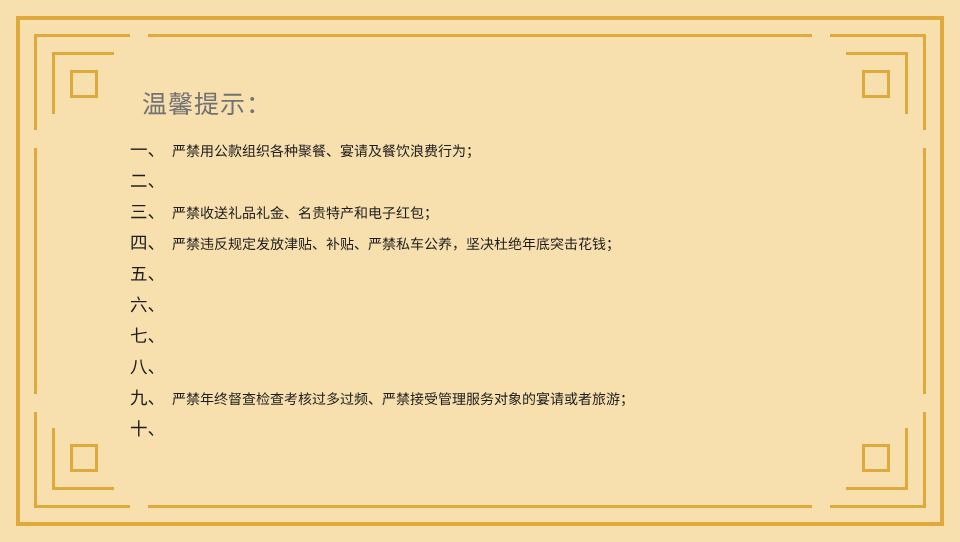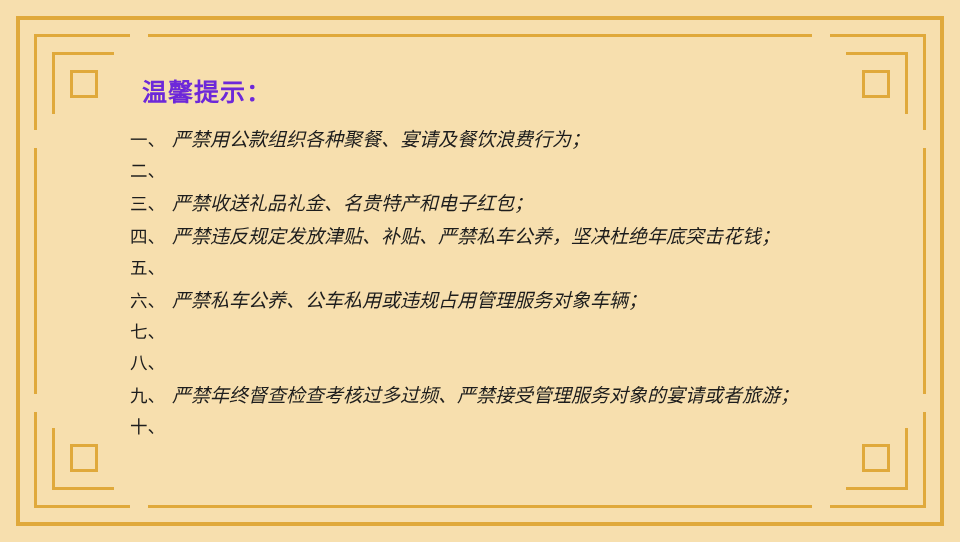--- a/index.html
+++ b/index.html
@@ -106,24 +106,24 @@
   .content {
     position: absolute;
     left: 130px;
     top: 68px;
     right: 90px;
     bottom: 60px;
   }
 
   .title {
     font-size: 25px;
-    font-weight: bold;
-    color: #6d28d9;
+    font-weight: normal;
+    color: #737373;
     letter-spacing: 1px;
-    margin: 4px 0 22px 12px;
+    margin: 16px 0 22px 12px;
     font-family: "Liberation Sans", "DejaVu Sans", sans-serif;
   }
 
   .rules {
     list-style: none;
     margin: 0;
     padding: 0;
   }
   .rules li {
     display: flex;
@@ -133,22 +133,21 @@
     line-height: 1.0;
     margin-bottom: 13.5px;
     white-space: nowrap;
   }
   .rules li .num {
     width: 42px;
     flex: 0 0 42px;
     font-size: 17.5px;
   }
   .rules li .txt {
-    font-size: 19px;
-    font-style: italic;
+    font-size: 14px;
   }
 </style>
 </head>
 <body>
 
 <div class="poster">
 
   <div class="corner tl">
     <i class="h1"></i>
       <i class="v1"></i>
@@ -223,21 +222,20 @@
       </li>
       <li>
         <span class="num">四、</span>
         <span class="txt">严禁违反规定发放津贴、补贴、严禁私车公养，坚决杜绝年底突击花钱；</span>
       </li>
       <li>
         <span class="num">五、</span>
       </li>
       <li>
         <span class="num">六、</span>
-        <span class="txt">严禁私车公养、公车私用或违规占用管理服务对象车辆；</span>
       </li>
       <li>
         <span class="num">七、</span>
       </li>
       <li>
         <span class="num">八、</span>
       </li>
       <li>
         <span class="num">九、</span>
         <span class="txt">严禁年终督查检查考核过多过频、严禁接受管理服务对象的宴请或者旅游；</span>

